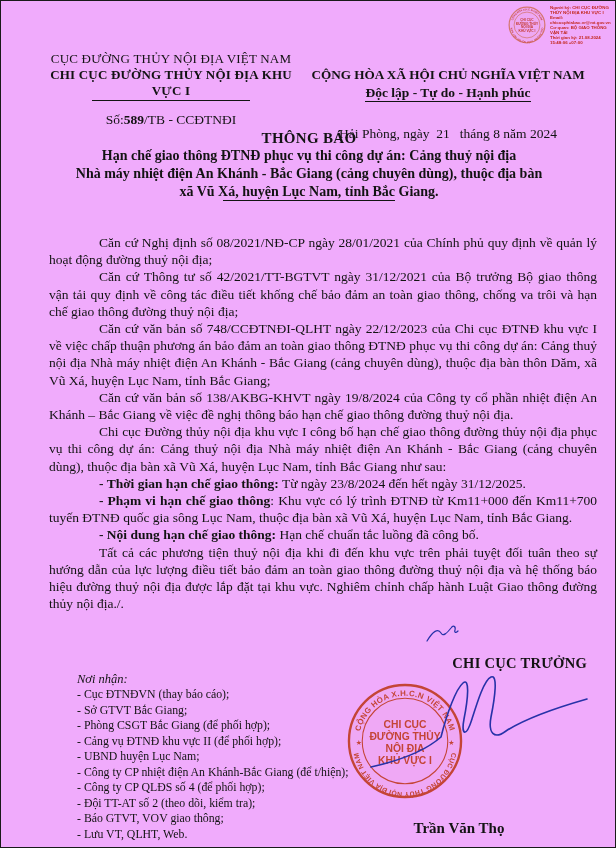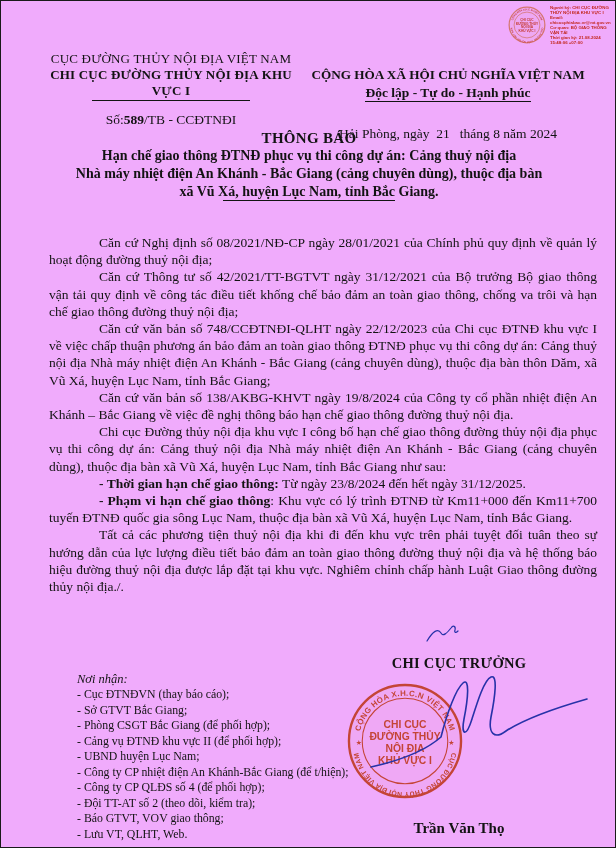--- a/index.html
+++ b/index.html
@@ -35,21 +35,21 @@
   .title-heading{font-size:15px;font-weight:bold;letter-spacing:.3px;}
   .title-line{font-size:14px;font-weight:bold;line-height:18px;}
   .title-rule{width:172px;border-bottom:1px solid #131313;margin:0 auto;position:relative;top:-1px;}
   
   .body-block{position:absolute;left:48px;top:196px;width:548px;margin-top:37px;}
   .body-block p{
     margin:0;font-size:13.5px;line-height:17.2px;
     text-align:justify;text-indent:50px;
   }
   
-  .signer-title{position:absolute;left:330px;top:654px;width:256px;text-align:center;
+  .signer-title{position:absolute;left:330px;top:654px;width:256px;text-align:right;
     font-size:14.5px;font-weight:bold;letter-spacing:.3px;}
   .signer-name{position:absolute;left:330px;top:795px;width:256px;text-align:center;
     font-size:15px;font-weight:bold;margin-top:24px;}
   .big-stamp{position:absolute;left:345px;top:681px;}
   .big-signature{position:absolute;left:352px;top:664px;}
   .para-signature{position:absolute;left:424px;top:623px;}
   
   .recipients{position:absolute;left:76px;top:671px;width:290px;}
   .recipients-heading{font-size:12.5px;font-weight:normal;font-style:italic;}
   .recipient-item{font-size:11.8px;line-height:15.5px;}
@@ -113,20 +113,21 @@
   </div>
 
   <div class="body-block">
     <p>Căn cứ Nghị định số 08/2021/NĐ-CP ngày 28/01/2021 của Chính phủ quy định về quản lý hoạt động đường thuỷ nội địa;</p>
     <p>Căn cứ Thông tư số 42/2021/TT-BGTVT ngày 31/12/2021 của Bộ trưởng Bộ giao thông vận tải quy định về công tác điều tiết khống chế bảo đảm an toàn giao thông, chống va trôi và hạn chế giao thông đường thuỷ nội địa;</p>
     <p>Căn cứ văn bản số 748/CCĐTNĐI-QLHT ngày 22/12/2023 của Chi cục ĐTNĐ khu vực I về việc chấp thuận phương án bảo đảm an toàn giao thông ĐTNĐ phục vụ thi công dự án: Cảng thuỷ nội địa Nhà máy nhiệt điện An Khánh - Bắc Giang (cảng chuyên dùng), thuộc địa bàn thôn Dăm, xã Vũ Xá, huyện Lục Nam, tỉnh Bắc Giang;</p>
     <p>Căn cứ văn bản số 138/AKBG-KHVT ngày 19/8/2024 của Công ty cổ phần nhiệt điện An Khánh – Bắc Giang về việc đề nghị thông báo hạn chế giao thông đường thuỷ nội địa.</p>
     <p>Chi cục Đường thủy nội địa khu vực I công bố hạn chế giao thông đường thủy nội địa phục vụ thi công dự án: Cảng thuỷ nội địa Nhà máy nhiệt điện An Khánh - Bắc Giang (cảng chuyên dùng), thuộc địa bàn xã Vũ Xá, huyện Lục Nam, tỉnh Bắc Giang như sau:</p>
     <p><b>- Thời gian hạn chế giao thông:</b><span> Từ ngày 23/8/2024 đến hết ngày 31/12/2025.</span></p>
     <p><b>- Phạm vi hạn chế giao thông</b><span>: Khu vực có lý trình ĐTNĐ từ Km11+000 đến Km11+700 tuyến ĐTNĐ quốc gia sông Lục Nam, thuộc địa bàn xã Vũ Xá, huyện Lục Nam, tỉnh Bắc Giang.</span></p>
+    <p><b>- Nội dung hạn chế giao thông:</b><span> Hạn chế chuẩn tắc luồng đã công bố.</span></p>
     <p>Tất cả các phương tiện thuỷ nội địa khi đi đến khu vực trên phải tuyệt đối tuân theo sự hướng dẫn của lực lượng điều tiết bảo đảm an toàn giao thông đường thuỷ nội địa và hệ thống báo hiệu đường thuỷ nội địa được lắp đặt tại khu vực. Nghiêm chỉnh chấp hành Luật Giao thông đường thủy nội địa./.</p>
   </div>
 
   <svg class="para-signature" width="34" height="22" viewBox="0 0 34 22">
     <path d="M 2 17 C 8 7, 13 4, 16 9 C 18 13, 22 9, 26 4 C 28 1, 31 2, 30 6 C 29 9, 31 9, 33 7" fill="none" stroke="#2732a8" stroke-width="1.2" stroke-linecap="round"></path>
   </svg>
 
   <div class="signer-title">CHI CỤC TRƯỞNG</div>
 
   <svg class="big-stamp" width="118" height="118" viewBox="0 0 120 120">

